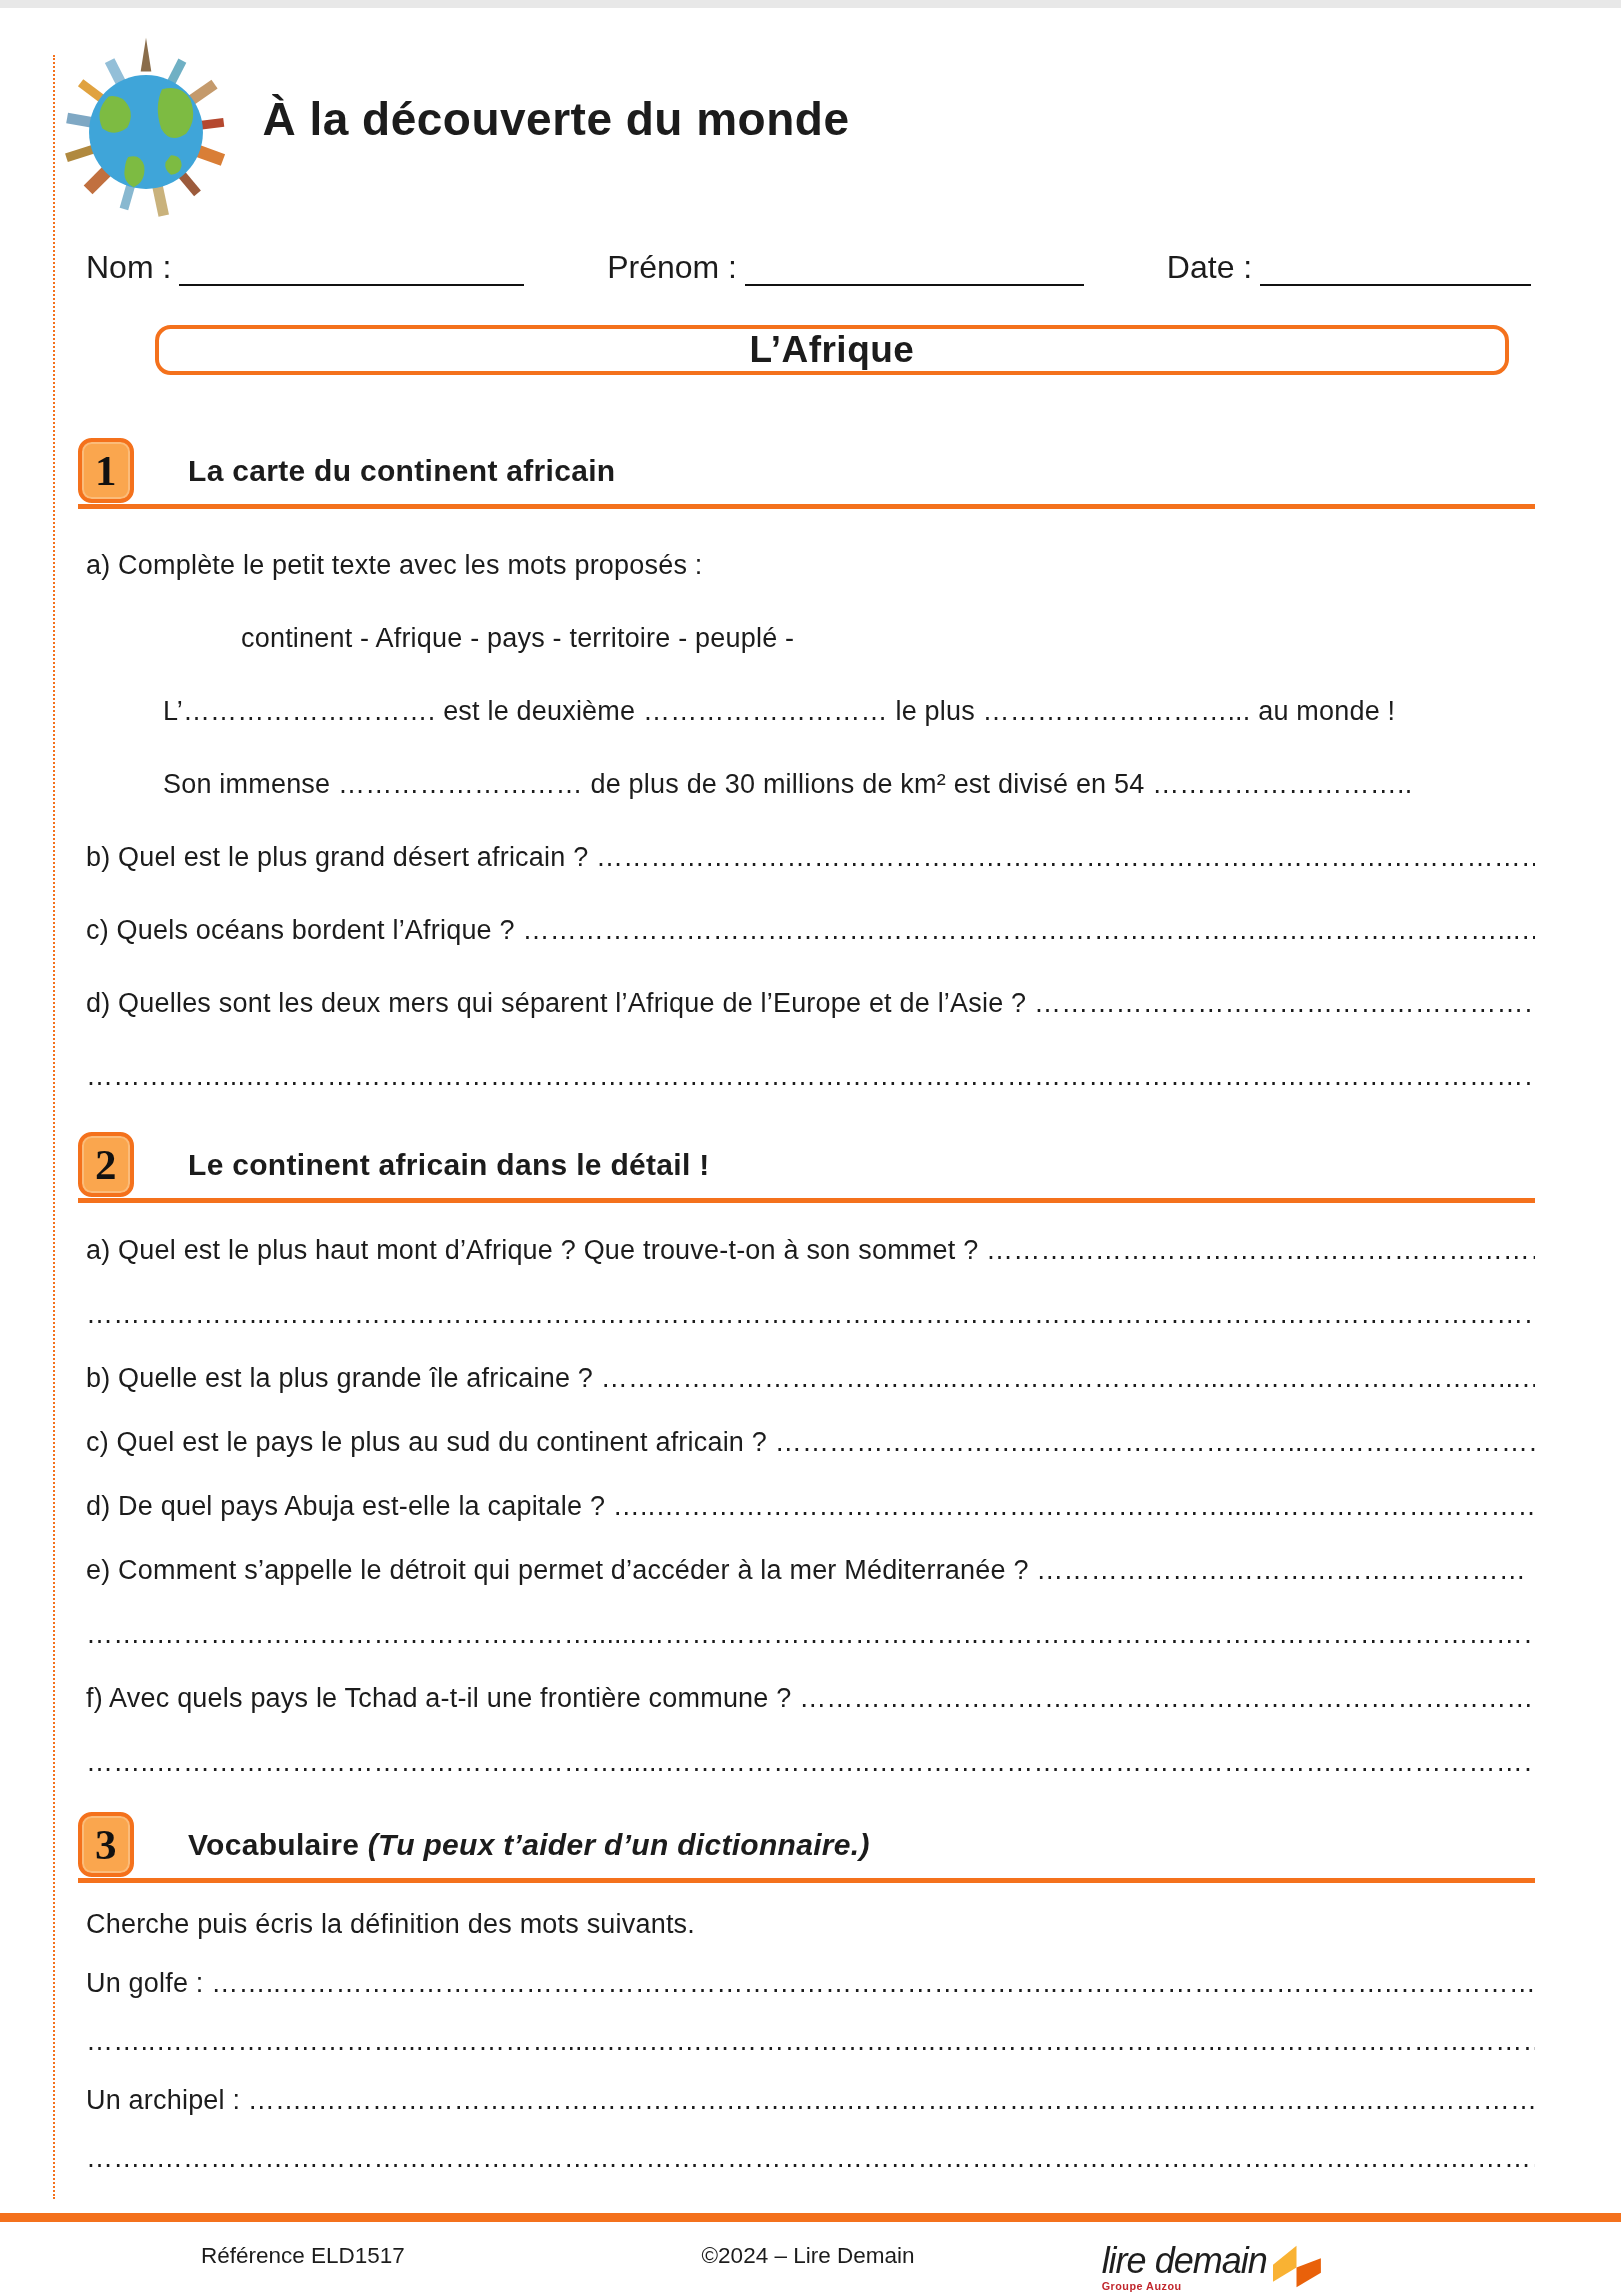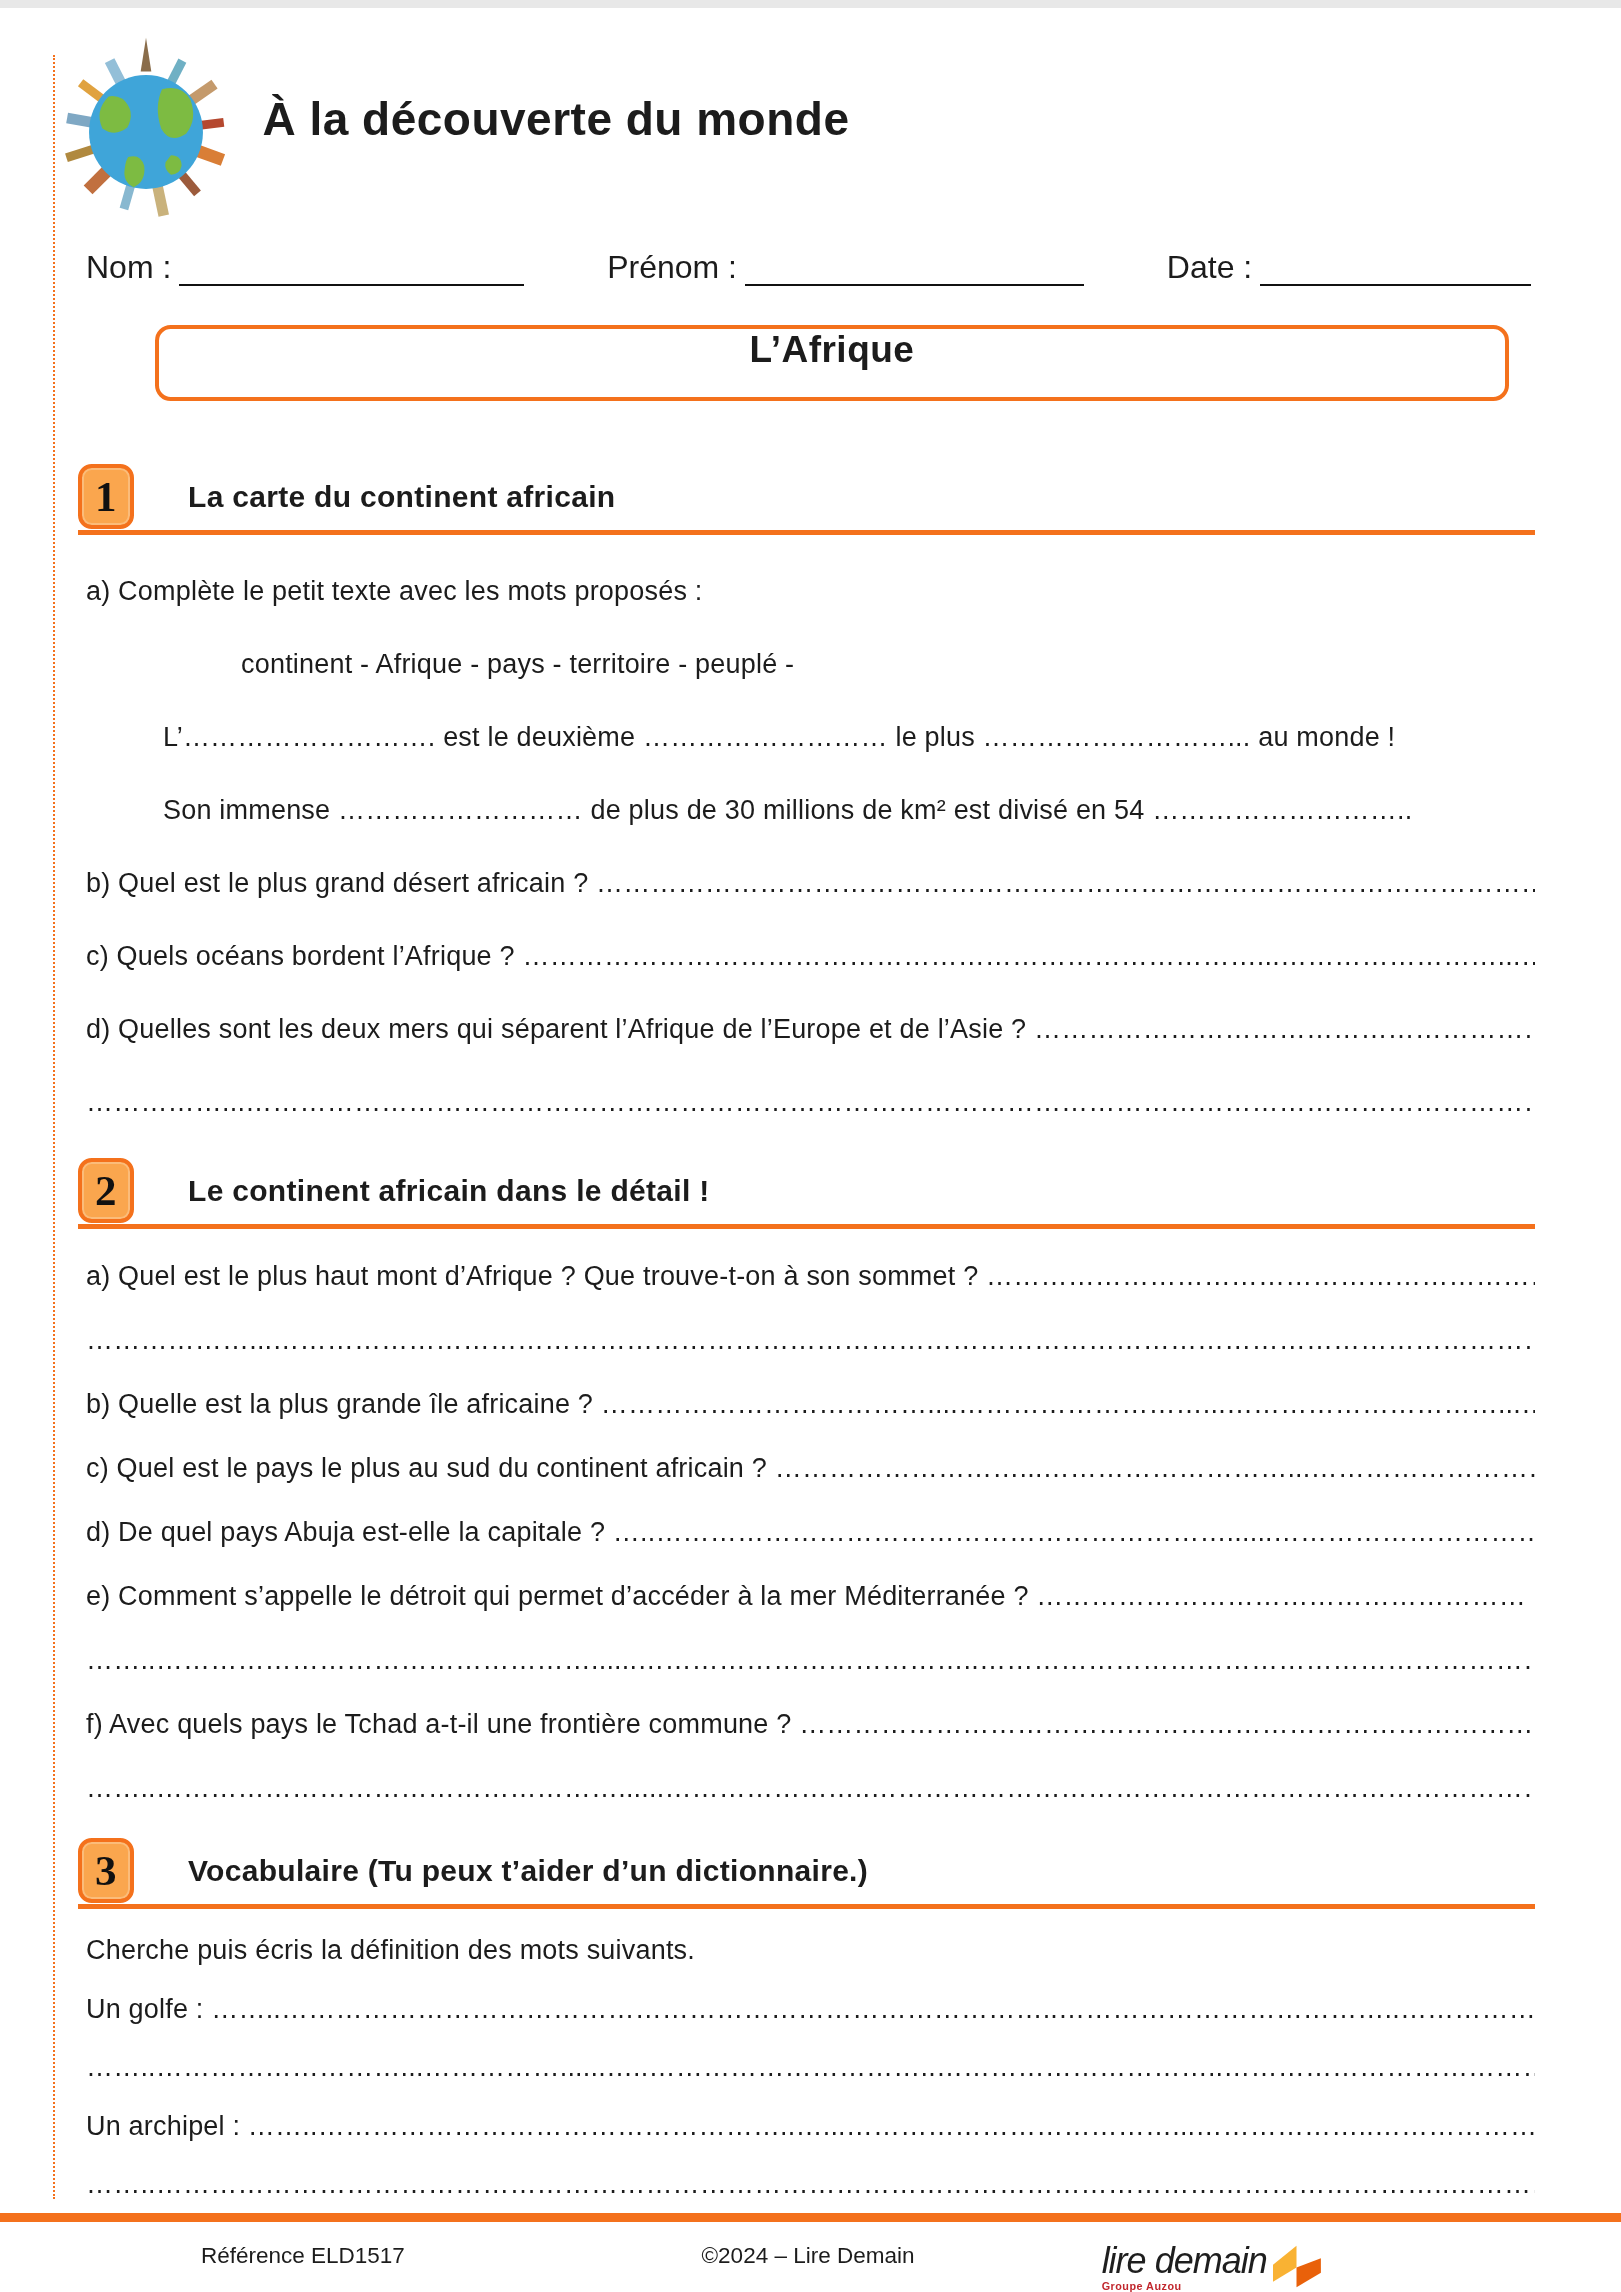--- a/index.html
+++ b/index.html
@@ -47,21 +47,21 @@
   .id-label{white-space:nowrap;}
   .write-line{display:inline-block;border-bottom:2.9px solid #111;height:33px;margin-left:7.8px;}
   .line-nom{width:345px;}
   .line-prenom{width:339px;}
   .line-date{width:271px;}
   .id-spacer{flex:1;}
   
   .title-box{
     margin:39px 112px 0 155px;
     border:4.9px solid var(--orange);border-radius:15.7px;
-    height:76px;display:flex;justify-content:center;
+    height:50px;display:flex;justify-content:center;
     font-size:37px;font-weight:700;letter-spacing:0.5px;
   }
   
   .sec-head{
     position:relative;
     margin:67px 86px 0 78px;
     border-bottom:5.9px solid var(--orange);
     padding:11.8px 0 13.7px 110px;
     font-size:30px;font-weight:700;letter-spacing:0.3px;
     min-height:67px;
@@ -70,21 +70,21 @@
     position:absolute;left:0;top:-3.9px;
     width:56px;height:65px;
     background:var(--orange-fill);
     border:4.9px solid var(--orange);
     border-radius:13.7px;
     display:flex;align-items:center;justify-content:center;
     font-family:"Liberation Serif",serif;
     font-size:43px;font-weight:700;color:#111;
     box-shadow:inset 0 0 0 2px rgba(255,255,255,.25);
   }
-  .sec-title-italic{}
+  .sec-title-italic{font-style:italic;}
   .line{
     margin:39px 86px 0 86px;
     font-size:27px;line-height:34px;letter-spacing:0.2px;
     white-space:nowrap;overflow:hidden;
   }
   .line.bank{margin-left:241px;}
   .line.fill{margin-left:163px;}
   .sec.s2 .line{margin-top:30px;}
   .sec.s3 .line{margin-top:24.5px;}
   .sec.s2 .sec-head{margin-top:43px;}

